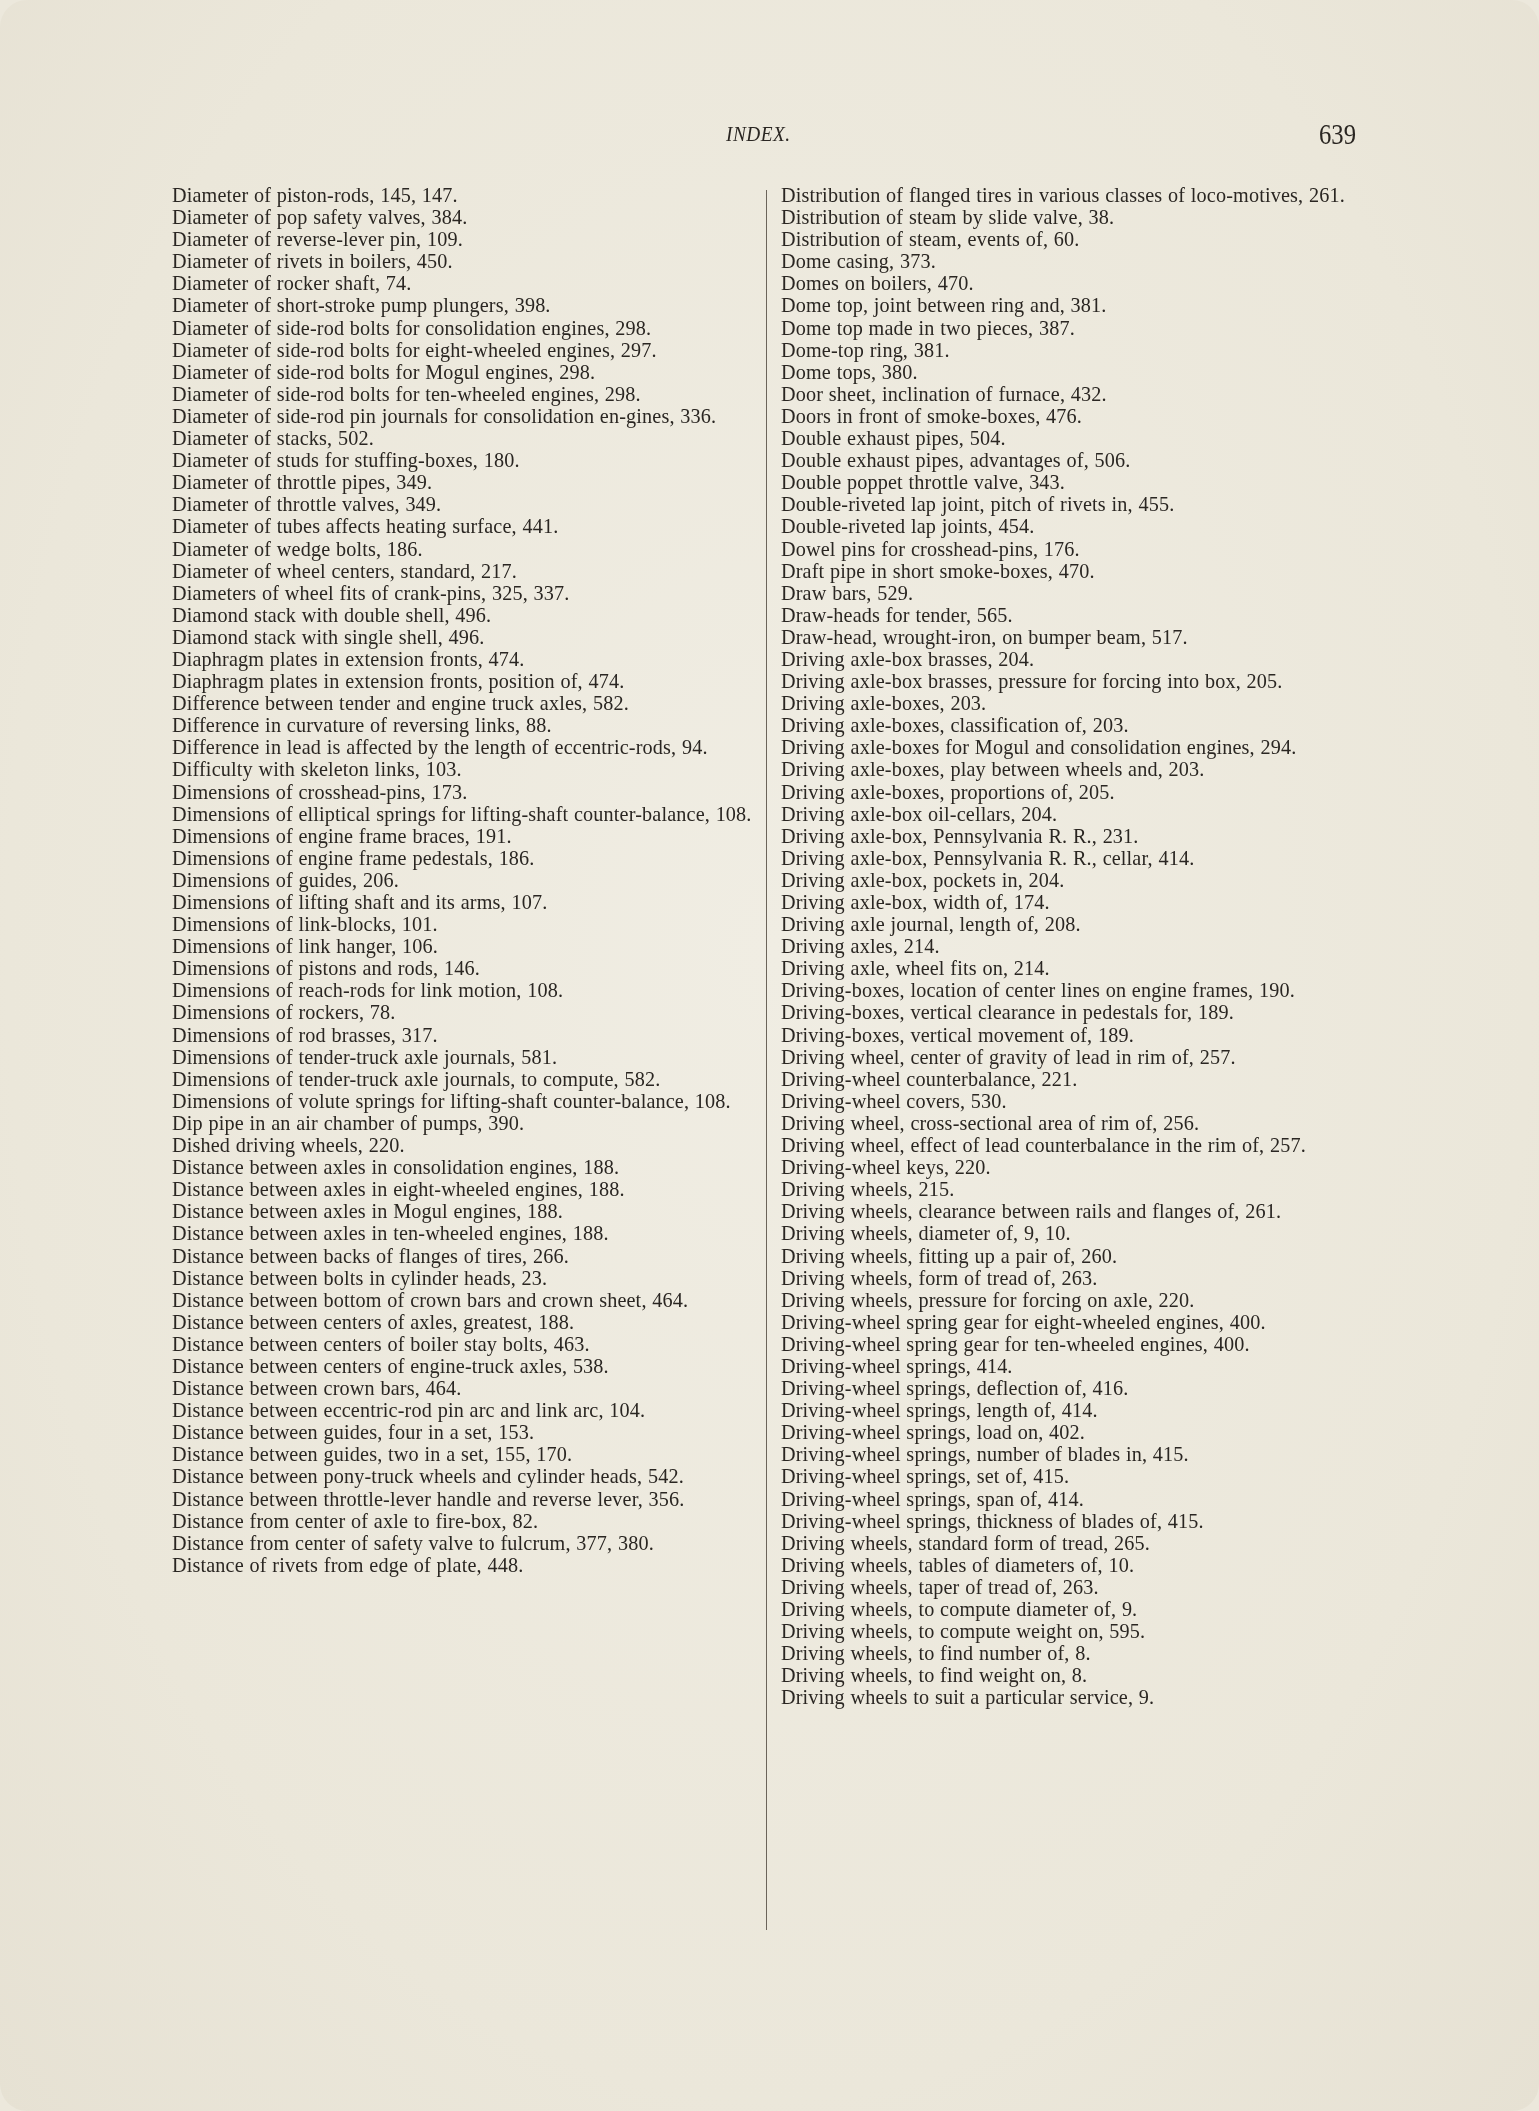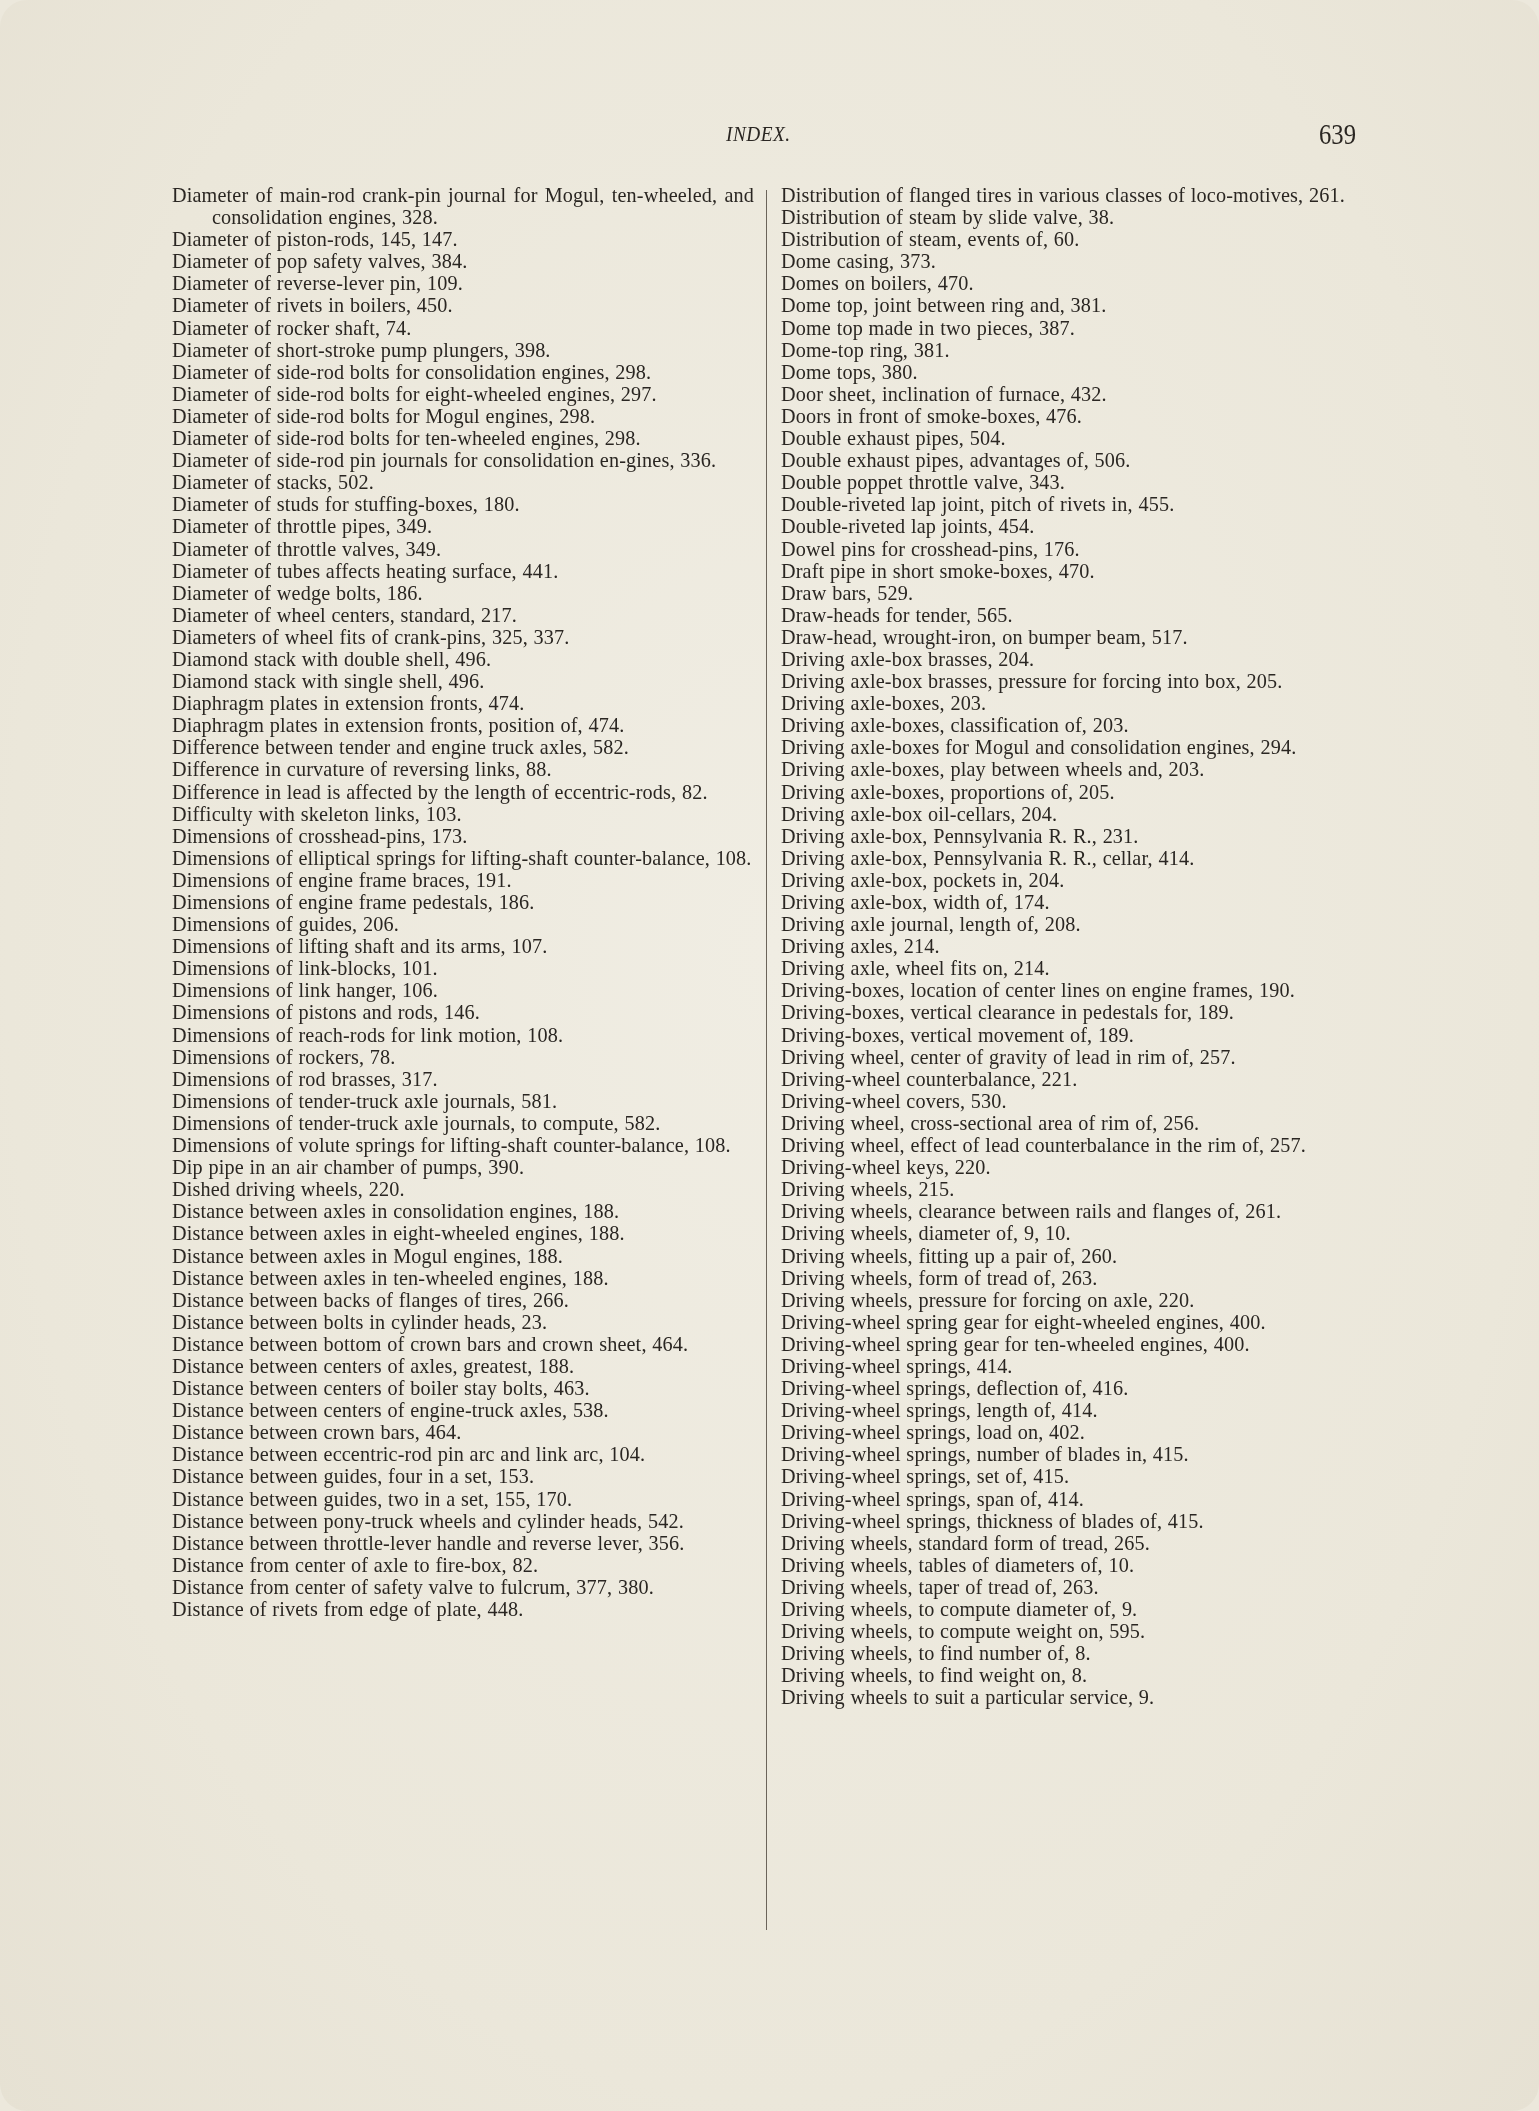--- a/index.html
+++ b/index.html
@@ -82,21 +82,20 @@
 <body>
 
 <div class="page">
 
   <div class="running-head">
     <span class="running-title">INDEX.</span>
     <span class="page-number">639</span>
   </div>
 
   <div class="column col-left" id="col-left">
-      <div class="entry">Diameter of main-rod crank-pin journal for Mogul, ten-wheeled, and consolidation engines, 328.</div>
       <div class="entry">Diameter of piston-rods, 145, 147.</div>
       <div class="entry">Diameter of pop safety valves, 384.</div>
       <div class="entry">Diameter of reverse-lever pin, 109.</div>
       <div class="entry">Diameter of rivets in boilers, 450.</div>
       <div class="entry">Diameter of rocker shaft, 74.</div>
       <div class="entry">Diameter of short-stroke pump plungers, 398.</div>
       <div class="entry">Diameter of side-rod bolts for consolidation engines, 298.</div>
       <div class="entry">Diameter of side-rod bolts for eight-wheeled engines, 297.</div>
       <div class="entry">Diameter of side-rod bolts for Mogul engines, 298.</div>
       <div class="entry">Diameter of side-rod bolts for ten-wheeled engines, 298.</div>
@@ -108,21 +107,21 @@
       <div class="entry">Diameter of tubes affects heating surface, 441.</div>
       <div class="entry">Diameter of wedge bolts, 186.</div>
       <div class="entry">Diameter of wheel centers, standard, 217.</div>
       <div class="entry">Diameters of wheel fits of crank-pins, 325, 337.</div>
       <div class="entry">Diamond stack with double shell, 496.</div>
       <div class="entry">Diamond stack with single shell, 496.</div>
       <div class="entry">Diaphragm plates in extension fronts, 474.</div>
       <div class="entry">Diaphragm plates in extension fronts, position of, 474.</div>
       <div class="entry">Difference between tender and engine truck axles, 582.</div>
       <div class="entry">Difference in curvature of reversing links, 88.</div>
-      <div class="entry">Difference in lead is affected by the length of eccentric-rods, 82.</div>
+      <div class="entry">Difference in lead is affected by the length of eccentric-rods, 94.</div>
       <div class="entry">Difficulty with skeleton links, 103.</div>
       <div class="entry">Dimensions of crosshead-pins, 173.</div>
       <div class="entry">Dimensions of elliptical springs for lifting-shaft counter-balance, 108.</div>
       <div class="entry">Dimensions of engine frame braces, 191.</div>
       <div class="entry">Dimensions of engine frame pedestals, 186.</div>
       <div class="entry">Dimensions of guides, 206.</div>
       <div class="entry">Dimensions of lifting shaft and its arms, 107.</div>
       <div class="entry">Dimensions of link-blocks, 101.</div>
       <div class="entry">Dimensions of link hanger, 106.</div>
       <div class="entry">Dimensions of pistons and rods, 146.</div>

